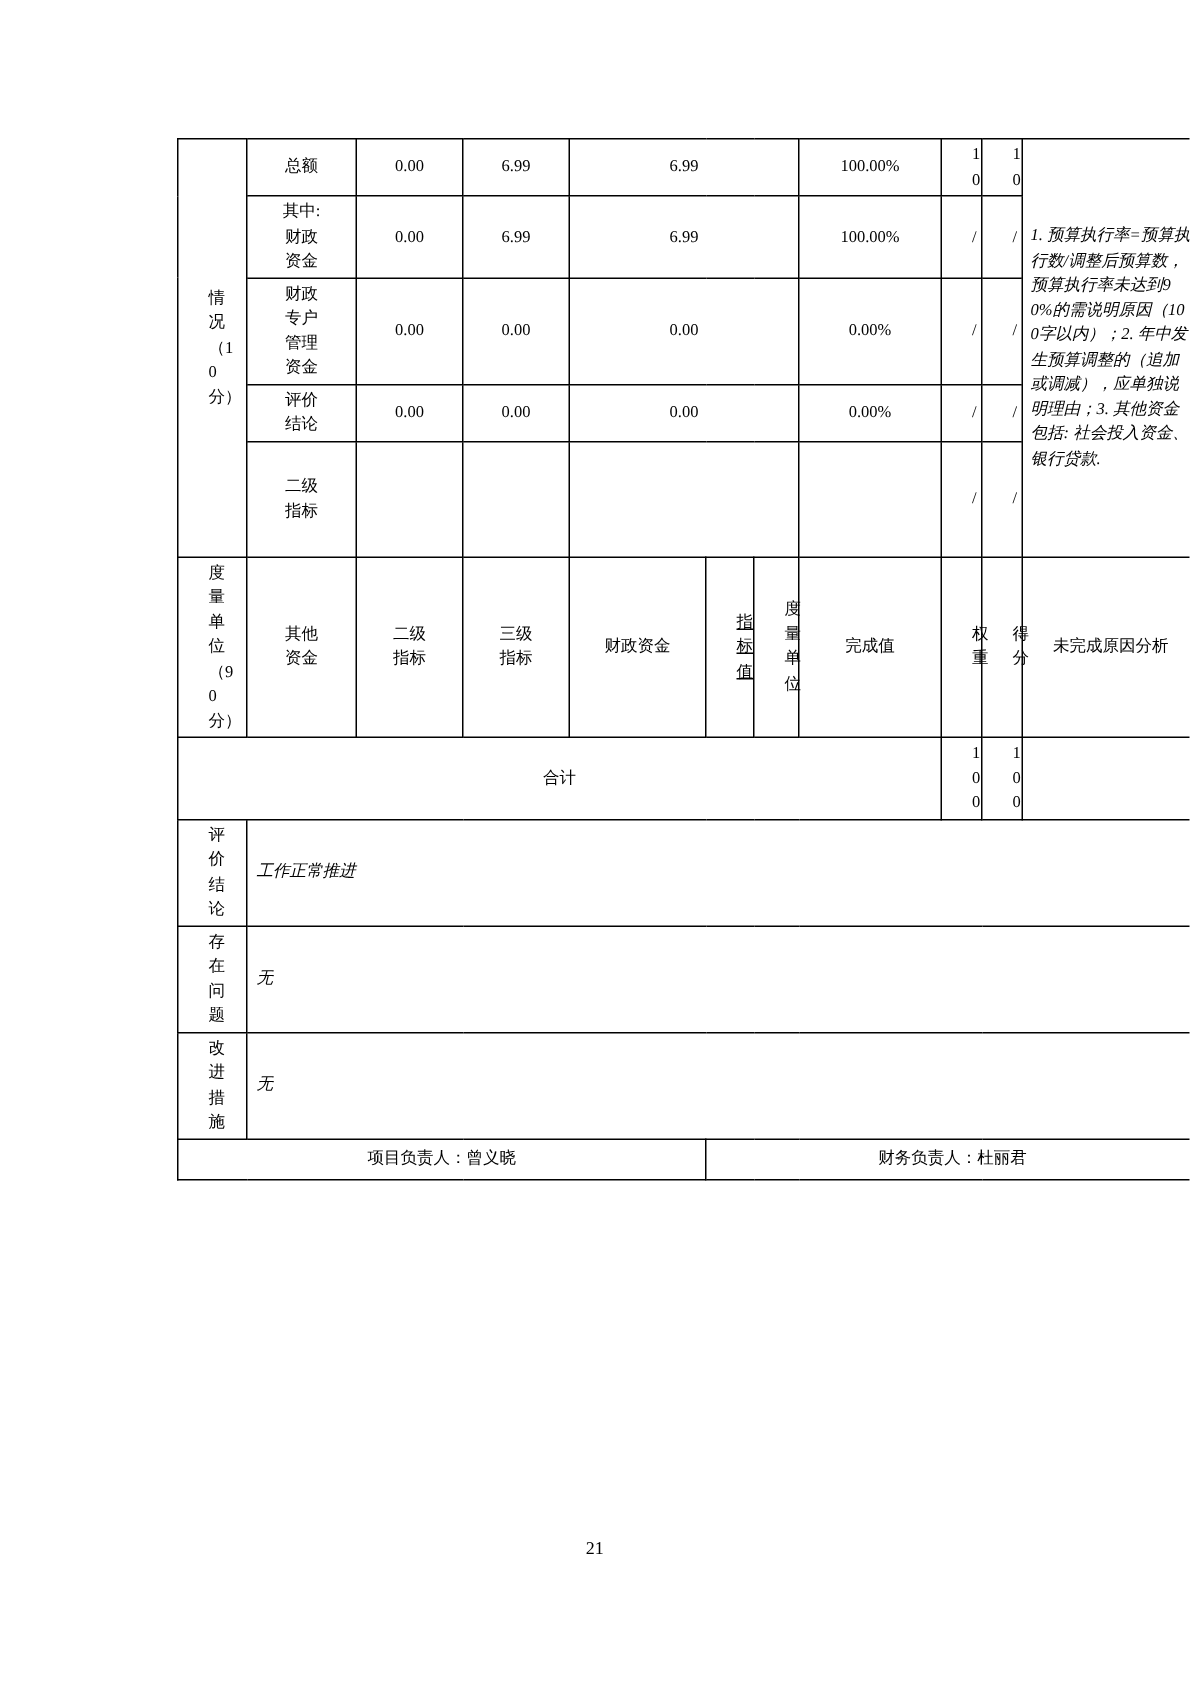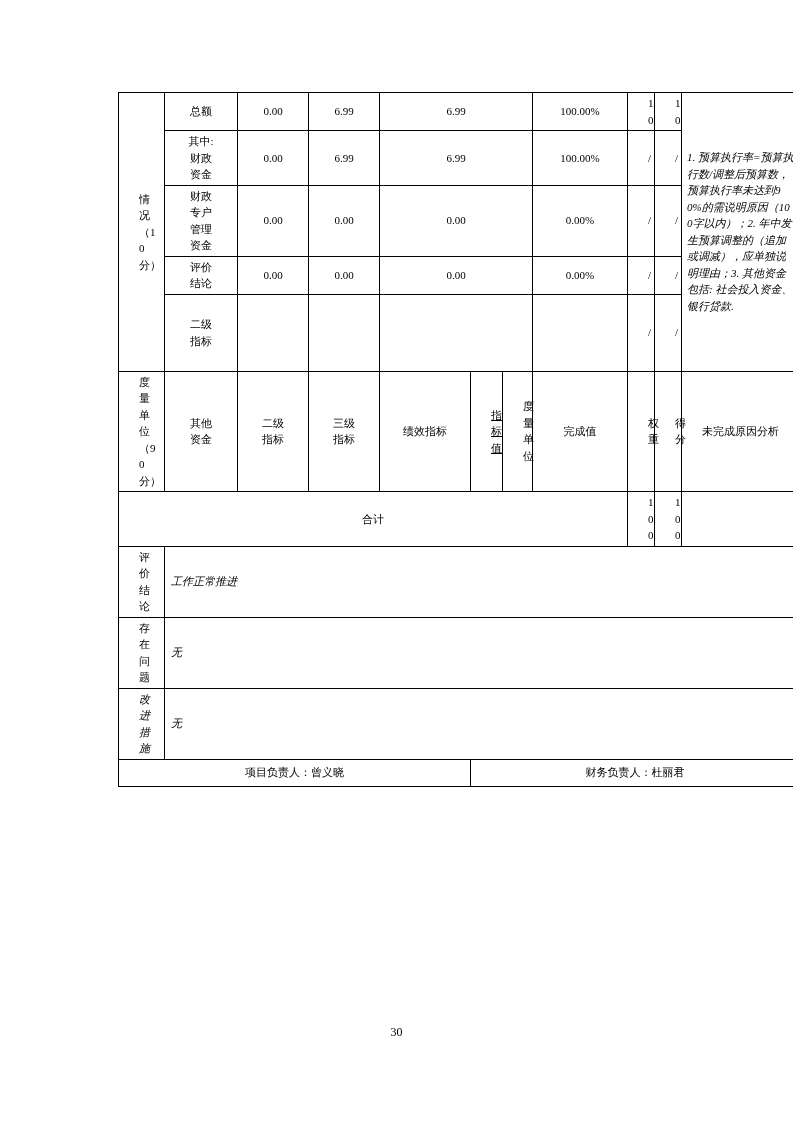--- a/index.html
+++ b/index.html
@@ -159,21 +159,21 @@
         <td colspan="2"></td>
         <td class="slash">/</td>
         <td class="slash">/</td>
       </tr>
 
       <tr>
         <td class="vert-label" style="height:88px;">度量单位（90分）</td>
         <td>其他资金</td>
         <td>二级指标</td>
         <td>三级指标</td>
-        <td class="narrow-head" style="width:32px;">绩效指标</td>
+        <td class="narrow-head" style="width:32px;">财政资金</td>
         <td class="narrow-head" style="width:30px;text-decoration:underline;">指标值</td>
         <td class="narrow-head" style="width:33px;">度量单位</td>
         <td colspan="2">完成值</td>
         <td class="narrow-head">权重</td>
         <td class="narrow-head">得分</td>
         <td>未完成原因分析</td>
       </tr>
 
       <tr>
         <td colspan="9" style="height:24px;">合计</td>
@@ -186,30 +186,30 @@
         <td class="vert-label" style="height:34px;">评价结论</td>
         <td colspan="11" class="left-text italic body">工作正常推进</td>
       </tr>
 
       <tr>
         <td class="vert-label" style="height:34px;">存在问题</td>
         <td colspan="11" class="left-text italic body">无</td>
       </tr>
 
       <tr>
-        <td class="vert-label" style="height:34px;font-style:italic;">改进措施</td>
+        <td class="vert-label" style="height:34px;">改进措施</td>
         <td colspan="11" class="left-text italic body">无</td>
       </tr>
 
       <tr class="sign-row">
         <td colspan="5">
           <span>项目负责人：</span><span>曾义晓</span>
         </td>
         <td colspan="7">
           <span>财务负责人：</span><span>杜丽君</span>
         </td>
       </tr>
     </tbody>
       </table>
   </div>
 
-  <div class="pagenum">30</div>
+  <div class="pagenum">21</div>
 </div>
 
 </body></html>

